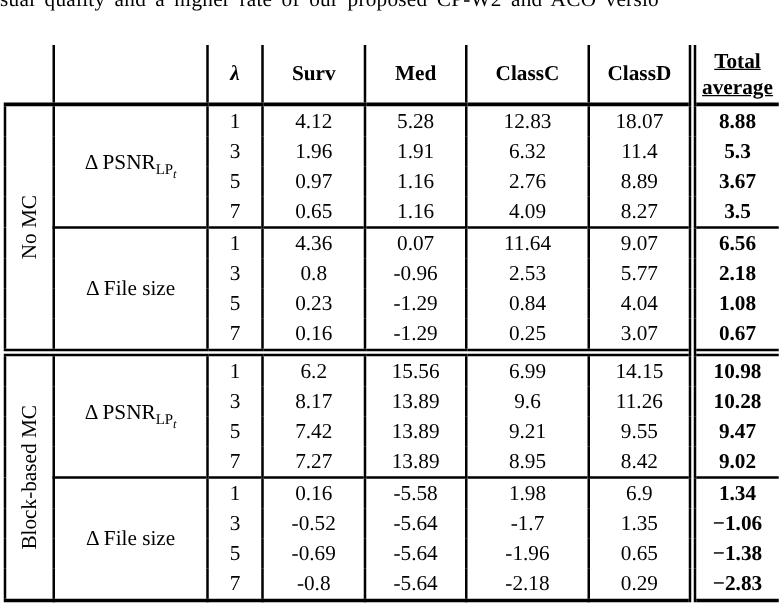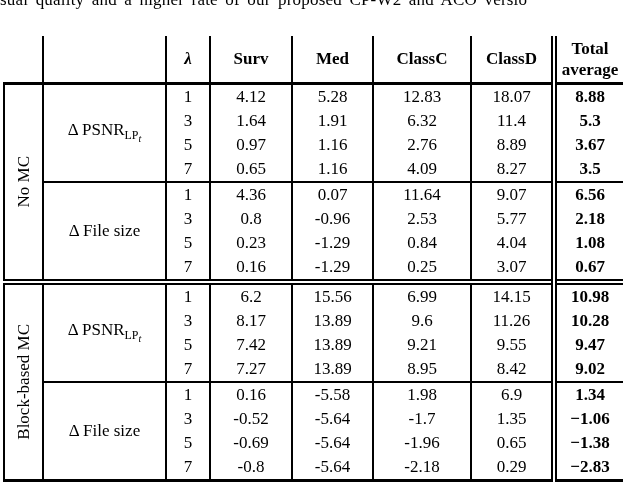--- a/index.html
+++ b/index.html
@@ -22,21 +22,21 @@
   col.w-metric{width:123px;}
   col.w-lambda{width:44px;}
   col.w-surv{width:82px;}
   col.w-med{width:81px;}
   col.w-classc{width:98px;}
   col.w-classd{width:83px;}
   col.w-total{width:69px;}
 
   td,th{padding:0;text-align:center;font-size:17px;vertical-align:middle;}
   thead th,thead td{height:46px;border-bottom:3px solid #000;font-weight:bold;}
-  .h-total div{line-height:21px;font-weight:bold;}
+  .h-total div{line-height:21px;font-weight:bold;text-decoration:underline;}
 
   tbody td{height:24px;line-height:24px;}
 
   .h-left{border-right:2px solid #000;}
   .c-group{border-left:2px solid #000;border-right:2px solid #000;}
   .c-metric{border-right:2px solid #000;}
   .c-lambda{border-right:2px solid #000;}
   .c-data{border-right:2px solid #000;}
   .c-total{border-left:6px double #000;font-weight:bold;}
   thead .c-lambda{font-style:italic;}
@@ -93,21 +93,21 @@
         <td class="c-metric" rowspan="4">Δ PSNR<sub class="s1">LP<sub>t</sub></sub></td>
         <td class="c-lambda">1</td>
         <td class="c-data">4.12</td>
         <td class="c-data">5.28</td>
         <td class="c-data">12.83</td>
         <td class="c-data">18.07</td>
         <td class="c-total">8.88</td>
       </tr>
       <tr>
         <td class="c-lambda">3</td>
-        <td class="c-data">1.64</td>
+        <td class="c-data">1.96</td>
         <td class="c-data">1.91</td>
         <td class="c-data">6.32</td>
         <td class="c-data">11.4</td>
         <td class="c-total">5.3</td>
       </tr>
       <tr>
         <td class="c-lambda">5</td>
         <td class="c-data">0.97</td>
         <td class="c-data">1.16</td>
         <td class="c-data">2.76</td>

